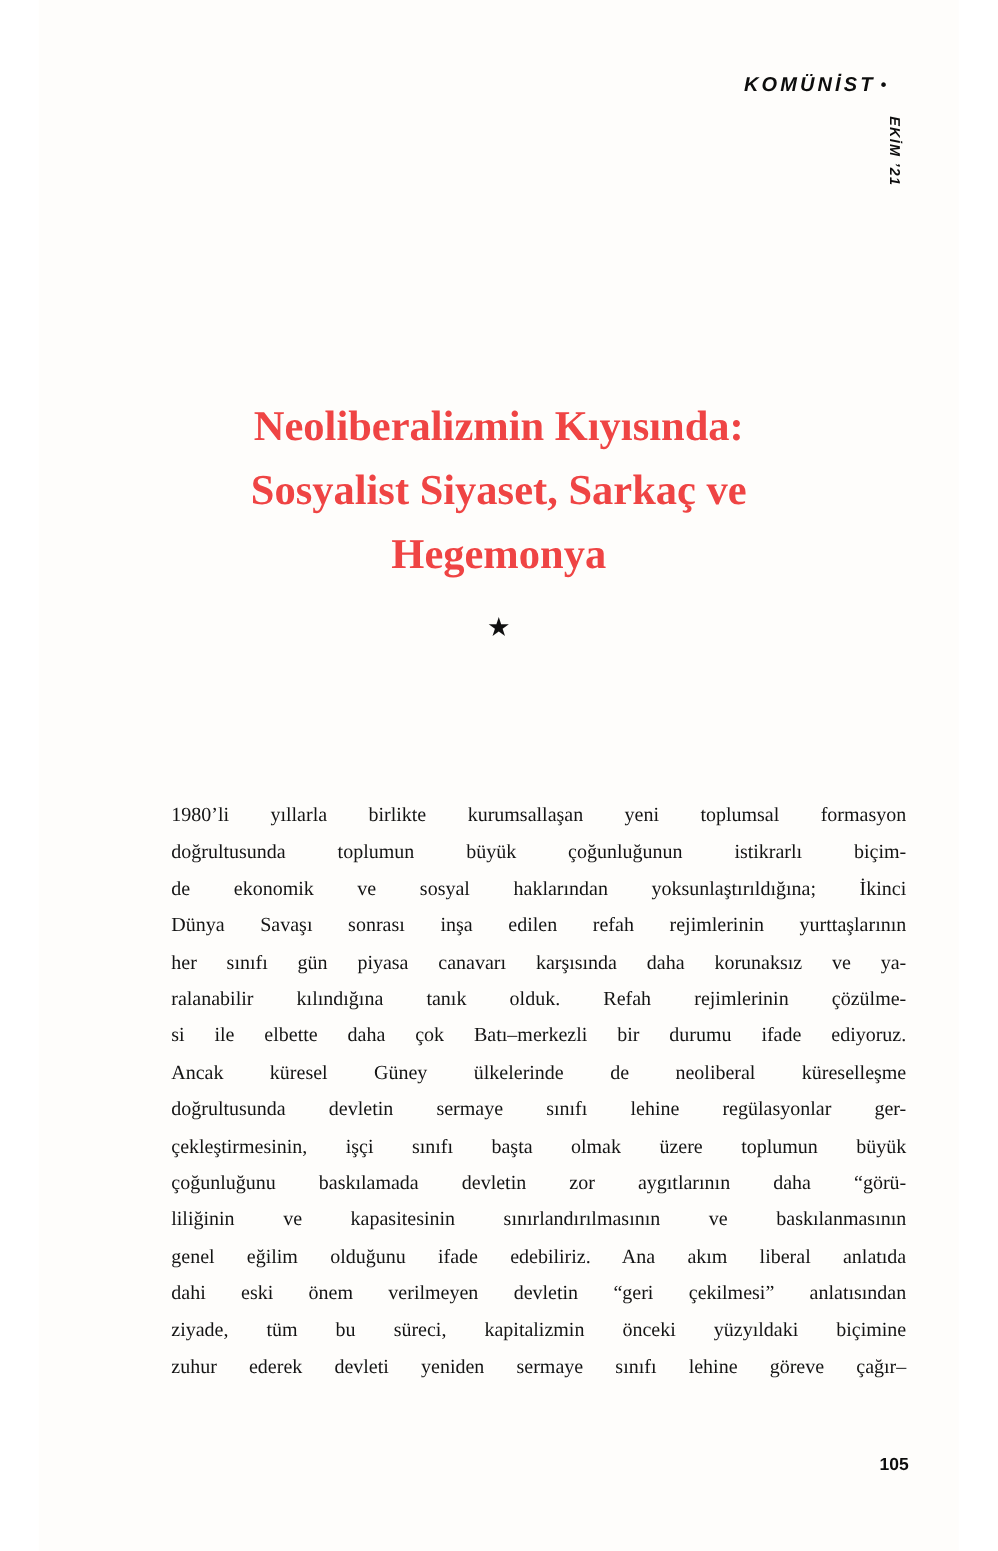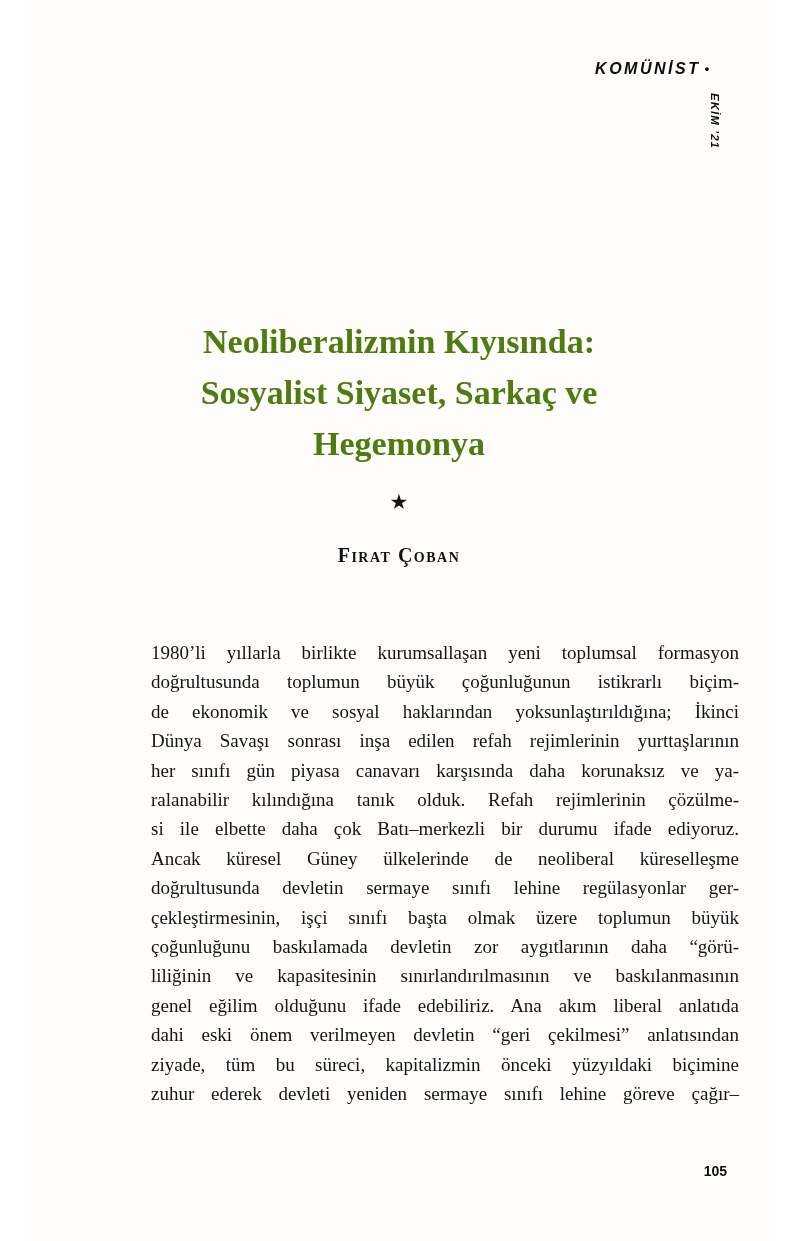--- a/index.html
+++ b/index.html
@@ -46,21 +46,21 @@
   }
   .title-block {
     position: absolute;
     top: 316px;
     left: 0;
     width: 100%;
     text-align: center;
     font-weight: bold;
     font-size: 34px;
     line-height: 51px;
-    color: #4d7c0f;
+    color: #ef4444;
   }
   .ornament {
     position: absolute;
     top: 490px;
     left: 0;
     width: 100%;
     text-align: center;
     font-size: 21px;
     color: #101010;
   }
@@ -72,23 +72,23 @@
     text-align: center;
     font-size: 20px;
     font-weight: 600;
     font-variant: small-caps;
     letter-spacing: 1.5px;
     color: #101010;
   }
   .body-text {
     position: absolute;
     top: 638px;
-    left: 120px;
+    left: 106px;
     width: 588px;
-    font-size: 19px;
+    font-size: 16px;
     line-height: 29.4px;
     color: #141414;
   }
   .body-line {
     text-align: justify;
     text-align-last: justify;
   }
   .page-number {
     position: absolute;
     right: 40px;
@@ -111,21 +111,20 @@
   <div class="issue-vertical">EKİM ’21</div>
 
   <div class="title-block">
       <div class="title-line">Neoliberalizmin Kıyısında:</div>
       <div class="title-line">Sosyalist Siyaset, Sarkaç ve</div>
       <div class="title-line">Hegemonya</div>
     </div>
 
   <div class="ornament">★</div>
 
-  <div class="author">Fırat Çoban</div>
 
   <div class="body-text">
       <div class="body-line">1980’li yıllarla birlikte kurumsallaşan yeni toplumsal formasyon</div>
       <div class="body-line">doğrultusunda toplumun büyük çoğunluğunun istikrarlı biçim-</div>
       <div class="body-line">de ekonomik ve sosyal haklarından yoksunlaştırıldığına; İkinci</div>
       <div class="body-line">Dünya Savaşı sonrası inşa edilen refah rejimlerinin yurttaşlarının</div>
       <div class="body-line">her sınıfı gün piyasa canavarı karşısında daha korunaksız ve ya-</div>
       <div class="body-line">ralanabilir kılındığına tanık olduk. Refah rejimlerinin çözülme-</div>
       <div class="body-line">si ile elbette daha çok Batı–merkezli bir durumu ifade ediyoruz.</div>
       <div class="body-line">Ancak küresel Güney ülkelerinde de neoliberal küreselleşme</div>

